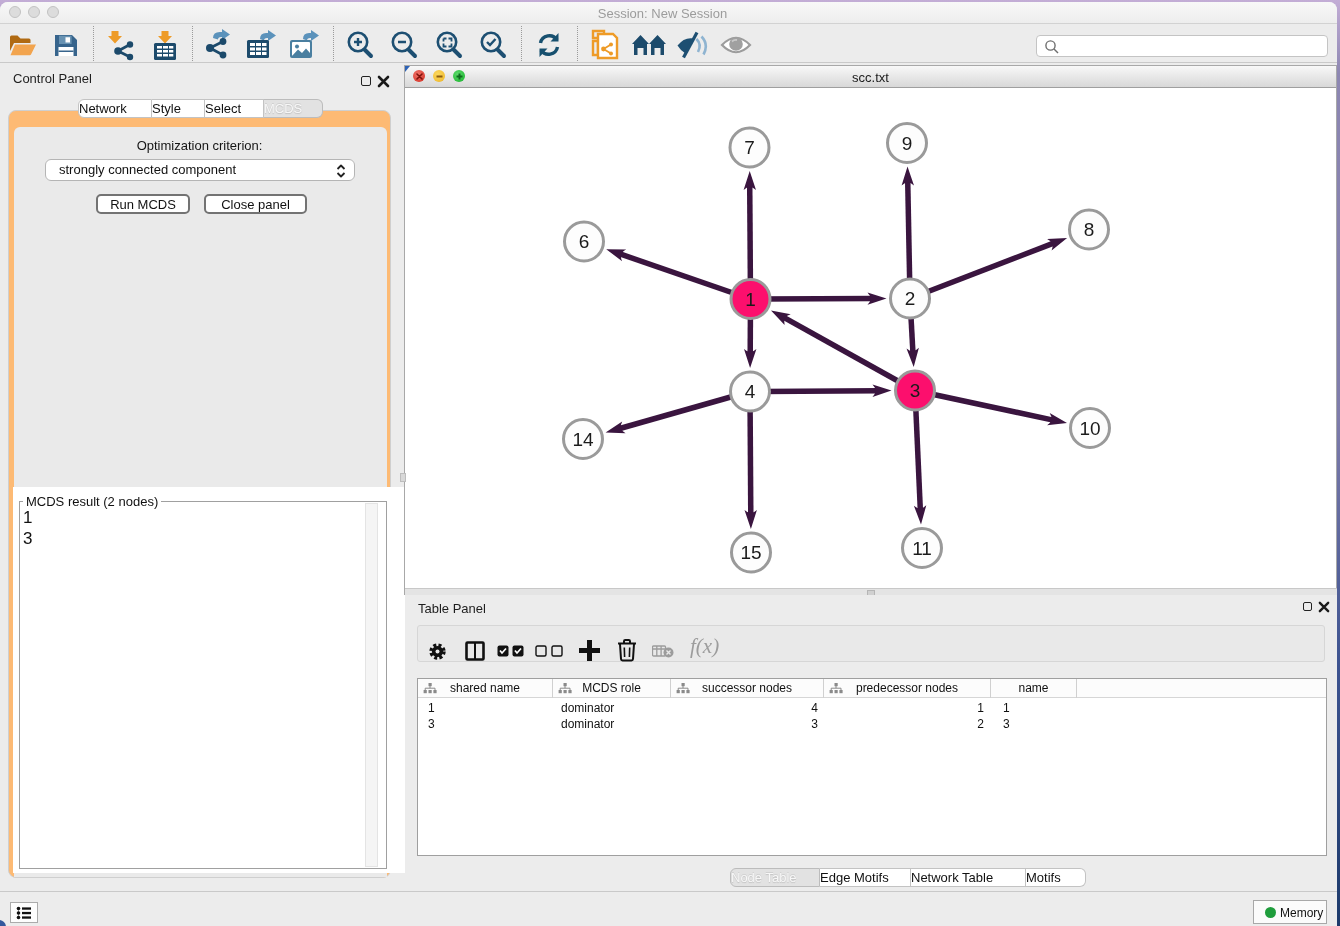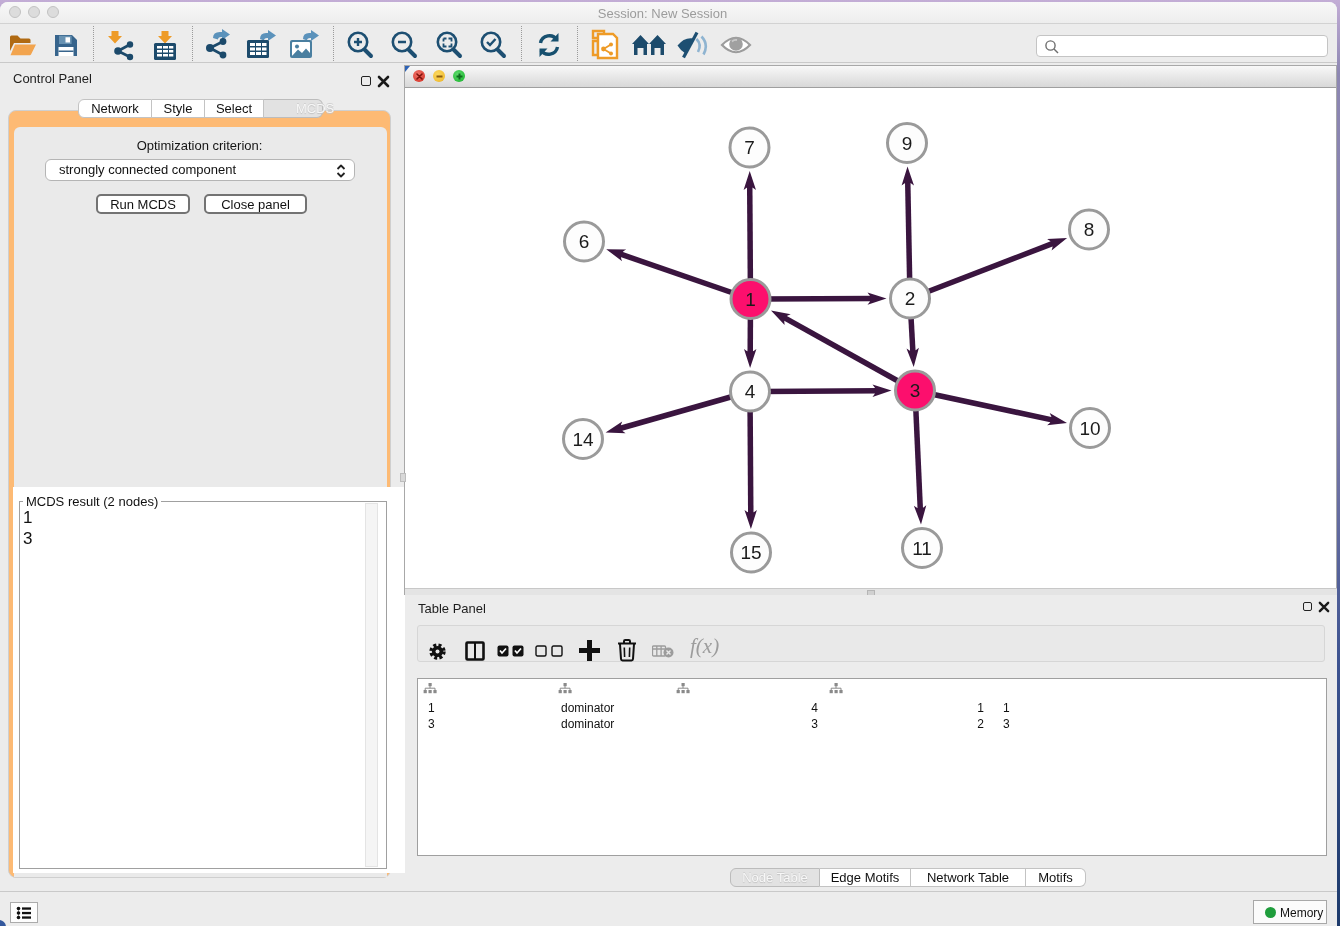--- a/index.html
+++ b/index.html
@@ -13,21 +13,21 @@
 
 #toolbar { position:absolute; left:0; top:22px; width:100%; height:39px; background:#ececec; border-bottom:1px solid #c9c9c9; }
 .tbi { position:absolute; top:21px; transform:translate(-50%,-50%); }
 .tbsep { position:absolute; top:2px; height:35px; width:0; border-left:1px dotted #9a9a9a; }
 #search { position:absolute; left:1036px; top:33px; width:292px; height:22px; background:#fff; border:1px solid #c4c4c4; border-radius:4px; }
 
 #cp { position:absolute; left:0; top:61px; width:401px; height:828px; background:#ececec; }
 #cp .hdr { position:absolute; left:13px; top:8px; font-size:13px; color:#1e1e1e; }
 .minbox { position:absolute; width:10px; height:10px; border:1.5px solid #222; border-radius:2px; }
 .tabs { position:absolute; display:flex; font-size:13px; z-index:5; }
-.tab { background:#fff; border:1px solid #c3c3c3; border-left:none; height:19px; line-height:18px; color:#111; text-align:center; }
+.tab { background:#fff; border:1px solid #c3c3c3; border-left:none; height:19px; line-height:18px; color:#111; text-align:left; }
 .tab.first { border-left:1px solid #c3c3c3; border-radius:6px 0 0 6px; }
 .tab.last { border-radius:0 6px 6px 0; }
 .tab.sel { background:#e2e2e2; color:#f7f7f7; text-shadow:0 1px 1px #c2c2c2, 0 -1px 0 #d0d0d0; border-color:#bcbcbc; }
 #cppanel { position:absolute; left:8px; top:47px; width:383px; height:768px; background:#fdba74; border:1px solid #cfcfcf; border-radius:8px; }
 #cpinner { position:absolute; left:5px; top:16px; width:373px; height:750px; background:#eaeaea; border-radius:6px 6px 0 0; }
 #optlabel { position:absolute; left:0; width:100%; top:27px; text-align:center; font-size:13px; color:#151515; }
 #combo { position:absolute; left:36px; top:48px; width:310px; height:22px; background:#fff; border:1px solid #b5b5b5; border-radius:6px; font-size:13px; color:#111; line-height:20px; padding-left:13px; }
 #combo svg { position:absolute; right:7px; top:3px; }
 .btn { position:absolute; height:20px; background:#fff; border:2px solid #737373; border-radius:5px; font-size:13px; color:#111; text-align:center; line-height:18px; }
 #resultwrap { position:absolute; left:4px; top:376px; width:444px; height:386px; background:#fff; }
@@ -177,21 +177,21 @@
   <div id="cp">
     <div class="hdr">Control Panel</div>
     <div class="minbox" style="left:361px; top:13px;"></div>
     <svg style="position:absolute; left:377px; top:12px;" width="13" height="13" viewBox="0 0 13 13">
         <path d="M2 2 L11 11 M11 2 L2 11" stroke="#1a1a1a" stroke-width="2.6" stroke-linecap="round"></path>
       </svg>
     <div class="tabs" style="left:78px; top:36px;">
       <div class="tab first" style="width:74px;">Network</div>
       <div class="tab" style="width:53px;">Style</div>
       <div class="tab" style="width:59px;">Select</div>
-      <div class="tab last sel" style="width:59px;padding-left:32px;">MCDS</div>
+      <div class="tab last sel" style="width:59px;">MCDS</div>
     </div>
     <div id="cppanel">
       <div id="cpinner"></div>
       <div id="optlabel">Optimization criterion:</div>
       <div id="combo">strongly connected component
         <svg width="12" height="16" viewBox="0 0 12 16">
             <path d="M2.5 6 L6 2.5 L9.5 6" fill="none" stroke="#222" stroke-width="1.8" stroke-linejoin="round"></path>
             <path d="M2.5 10 L6 13.5 L9.5 10" fill="none" stroke="#222" stroke-width="1.8" stroke-linejoin="round"></path>
           </svg>
       </div>
@@ -216,20 +216,21 @@
       <div class="itl" style="left:48px; background:radial-gradient(circle at 40% 35%,#5fd96d,#2cc03f 65%,#1ea131);"></div>
       <svg style="position:absolute; left:11px; top:7px;" width="7" height="7" viewBox="0 0 7 7">
           <path d="M1 1 L6 6 M6 1 L1 6" stroke="#7e120b" stroke-width="1.6" stroke-linecap="round"></path>
         </svg>
       <svg style="position:absolute; left:31px; top:7px;" width="7" height="7" viewBox="0 0 7 7">
           <path d="M0.5 3.5 L6.5 3.5" stroke="#8a5c11" stroke-width="2"></path>
         </svg>
       <svg style="position:absolute; left:51px; top:7px;" width="7" height="7" viewBox="0 0 7 7">
           <path d="M3.5 0.5 L3.5 6.5 M0.5 3.5 L6.5 3.5" stroke="#0d6b1d" stroke-width="2"></path>
         </svg>
+      <div class="t">scc.txt</div>
     </div>
     <svg id="graph" style="position:absolute; left:0; top:22px;" width="930" height="506" viewBox="0 0 930 506">
       <g stroke="#3a153f" stroke-width="5.5">
         <line x1="345.5" y1="211.0" x2="344.7" y2="96.0"></line>
         <line x1="345.5" y1="211.0" x2="213.5" y2="165.4"></line>
         <line x1="345.5" y1="211.0" x2="468.5" y2="210.6"></line>
         <line x1="345.5" y1="211.0" x2="345.2" y2="267.0"></line>
         <line x1="505.0" y1="210.5" x2="502.7" y2="91.5"></line>
         <line x1="505.0" y1="210.5" x2="649.9" y2="154.6"></line>
         <line x1="505.0" y1="210.5" x2="508.0" y2="266.1"></line>
@@ -324,20 +325,27 @@
       </svg>
       <svg style="position:absolute;left:234px;top:18px;" width="22" height="14" viewBox="0 0 22 14">
         <rect x="0.5" y="2" width="13" height="10" rx="1" fill="none" stroke="#9c9c9c" stroke-width="1.3"></rect>
         <path d="M0.5 5 h13 M4.8 2 v10 M9.1 2 v10" stroke="#9c9c9c" stroke-width="1.3"></path>
         <circle cx="16.5" cy="8.5" r="5" fill="#9c9c9c"></circle>
         <path d="M14.5 6.5 L18.5 10.5 M18.5 6.5 L14.5 10.5" stroke="#e9e9e9" stroke-width="1.4"></path>
       </svg>
       <div style="position:absolute;left:272px;top:8px;font-family:'Liberation Serif',serif;font-style:italic;font-size:21px;color:#9c9c9c;">f(x)</div>
     </div>
     <div id="tbl">
+      <div class="hrow">
+        <div class="hcell" style="left:0; width:135px;">shared name</div>
+        <div class="hcell" style="left:135px; width:118px;">MCDS role</div>
+        <div class="hcell" style="left:253px; width:153px;">successor nodes</div>
+        <div class="hcell" style="left:406px; width:167px;">predecessor nodes</div>
+        <div class="hcell" style="left:573px; width:86px;">name</div>
+      </div>
       <svg class="hico" style="position:absolute;left:5px;top:4px;" width="14" height="11" viewBox="0 0 14 11">
           <g fill="#8a8a8a">
             <rect x="5.5" y="0" width="3.2" height="3.2"></rect>
             <rect x="0.6" y="7" width="3.2" height="3.2"></rect>
             <rect x="5.5" y="7" width="3.2" height="3.2"></rect>
             <rect x="10.4" y="7" width="3.2" height="3.2"></rect>
           </g>
           <path d="M7 3 V5.2 M2.2 7 V5.2 H12 V7" stroke="#8a8a8a" fill="none"></path>
         </svg>
       <svg class="hico" style="position:absolute;left:140px;top:4px;" width="14" height="11" viewBox="0 0 14 11">

